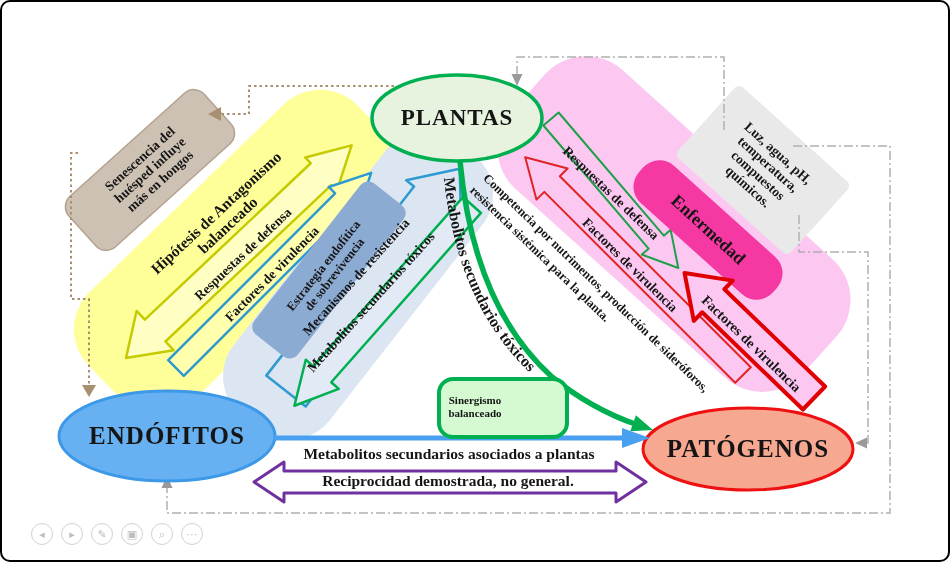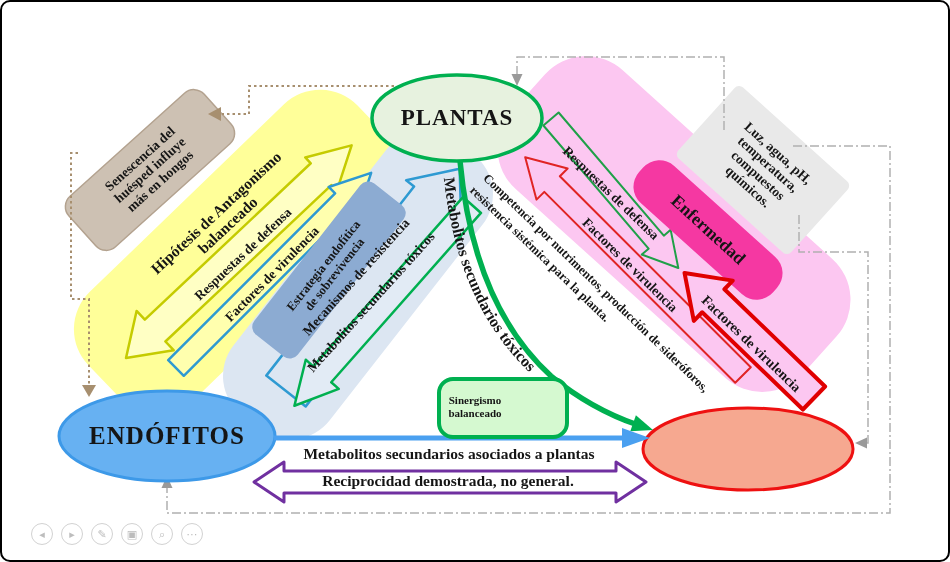--- a/index.html
+++ b/index.html
@@ -90,20 +90,21 @@
 
     <line x1="272" y1="436" x2="622" y2="436" stroke="#4aa0f0" stroke-width="5"></line>
     <polygon points="648,436 620,426 620,446" fill="#4aa0f0"></polygon>
     <polygon points="252,480 282,460 282,469 614,469 614,460 644,480 614,500 614,491 282,491 282,500" fill="#ffffff" stroke="#7030a0" stroke-width="3" stroke-linejoin="round"></polygon>
 
     <rect x="437" y="377" width="128" height="58" rx="14" fill="#d5f9d0" stroke="#00b050" stroke-width="4"></rect>
   </svg>
 
   <div class="lbl" style="left:165px;top:434px;font-size:25px;letter-spacing:1px;">ENDÓFITOS</div>
   <div class="lbl" style="left:455px;top:116px;font-size:23px;letter-spacing:1px;">PLANTAS</div>
+  <div class="lbl" style="left:746px;top:447px;font-size:25px;letter-spacing:1px;">PATÓGENOS</div>
 
   <div class="lbl" style="left:148px;top:168px;font-size:13.5px;transform:translate(-50%,-50%) rotate(-42deg);">Senescencia del
 huésped influye
 más en hongos</div>
   <div class="lbl" style="left:220px;top:217px;font-size:15.5px;transform:translate(-50%,-50%) rotate(-43deg);">Hipótesis de Antagonismo
 balanceado</div>
   <div class="lbl" style="left:241px;top:252px;font-size:13.5px;transform:translate(-50%,-50%) rotate(-43.5deg);">Respuestas de defensa</div>
   <div class="lbl" style="left:270px;top:272px;font-size:13.5px;transform:translate(-50%,-50%) rotate(-45.5deg);">Factores de virulencia</div>
 
   <div class="lbl" style="left:327px;top:268px;font-size:12.5px;transform:translate(-50%,-50%) rotate(-52deg);">Estrategia endofítica

